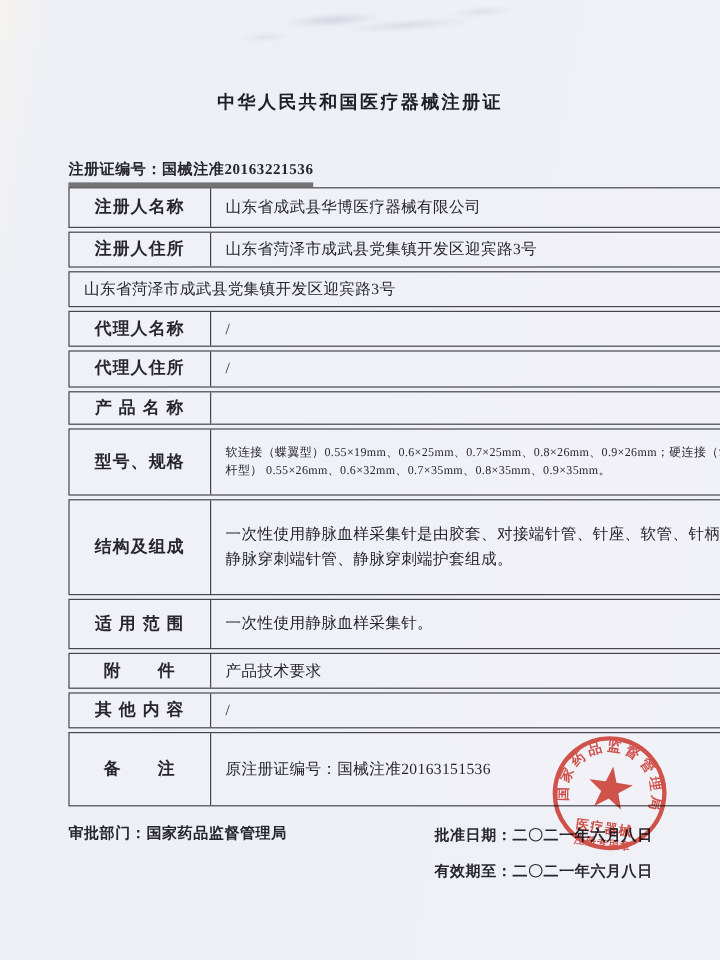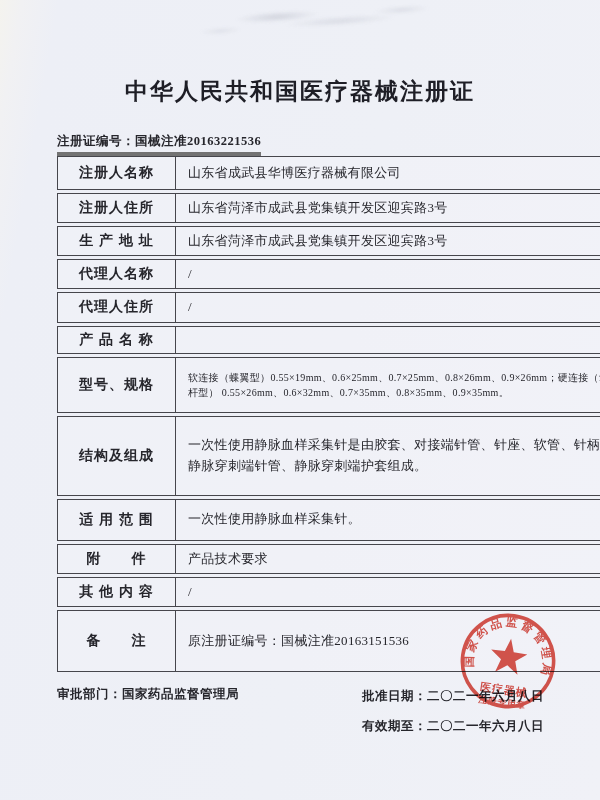--- a/index.html
+++ b/index.html
@@ -13,21 +13,21 @@
     position:absolute;top:4px;left:190px;width:250px;height:34px;
     background:
       radial-gradient(ellipse 60px 8px at 35% 30%,rgba(110,115,135,.22),transparent 70%),
       radial-gradient(ellipse 80px 7px at 60% 55%,rgba(110,115,135,.16),transparent 70%),
       radial-gradient(ellipse 40px 6px at 85% 35%,rgba(110,115,135,.14),transparent 70%),
       radial-gradient(ellipse 30px 5px at 12% 60%,rgba(110,115,135,.12),transparent 70%);
     filter:blur(1.5px);transform:rotate(-4deg);
   }
   .title{
     position:absolute;top:76px;left:0;width:100%;
-    text-align:center;font-size:23px;font-weight:bold;letter-spacing:2px;
+    text-align:center;font-size:15px;font-weight:bold;letter-spacing:2px;
     color:#1e1e26;
   }
   .regline{
     position:absolute;top:133px;left:57px;
     font-size:12.5px;font-weight:600;letter-spacing:.5px;
     border-bottom:4px solid #737373;padding-bottom:2px;
   }
   .cert-table{
     position:absolute;top:156px;left:57px;width:568px;
     display:flex;flex-direction:column;gap:3px;
@@ -91,21 +91,20 @@
     <div class="cell-label">注册人名称</div>
     <div class="cell-value">山东省成武县华博医疗器械有限公司</div>
   </div>
 
   <div class="row">
     <div class="cell-label">注册人住所</div>
     <div class="cell-value">山东省菏泽市成武县党集镇开发区迎宾路3号</div>
   </div>
 
   <div class="row">
-    <div class="cell-label">生 产 地 址</div>
     <div class="cell-value">山东省菏泽市成武县党集镇开发区迎宾路3号</div>
   </div>
 
   <div class="row">
     <div class="cell-label">代理人名称</div>
     <div class="cell-value">/</div>
   </div>
 
   <div class="row">
     <div class="cell-label">代理人住所</div>

